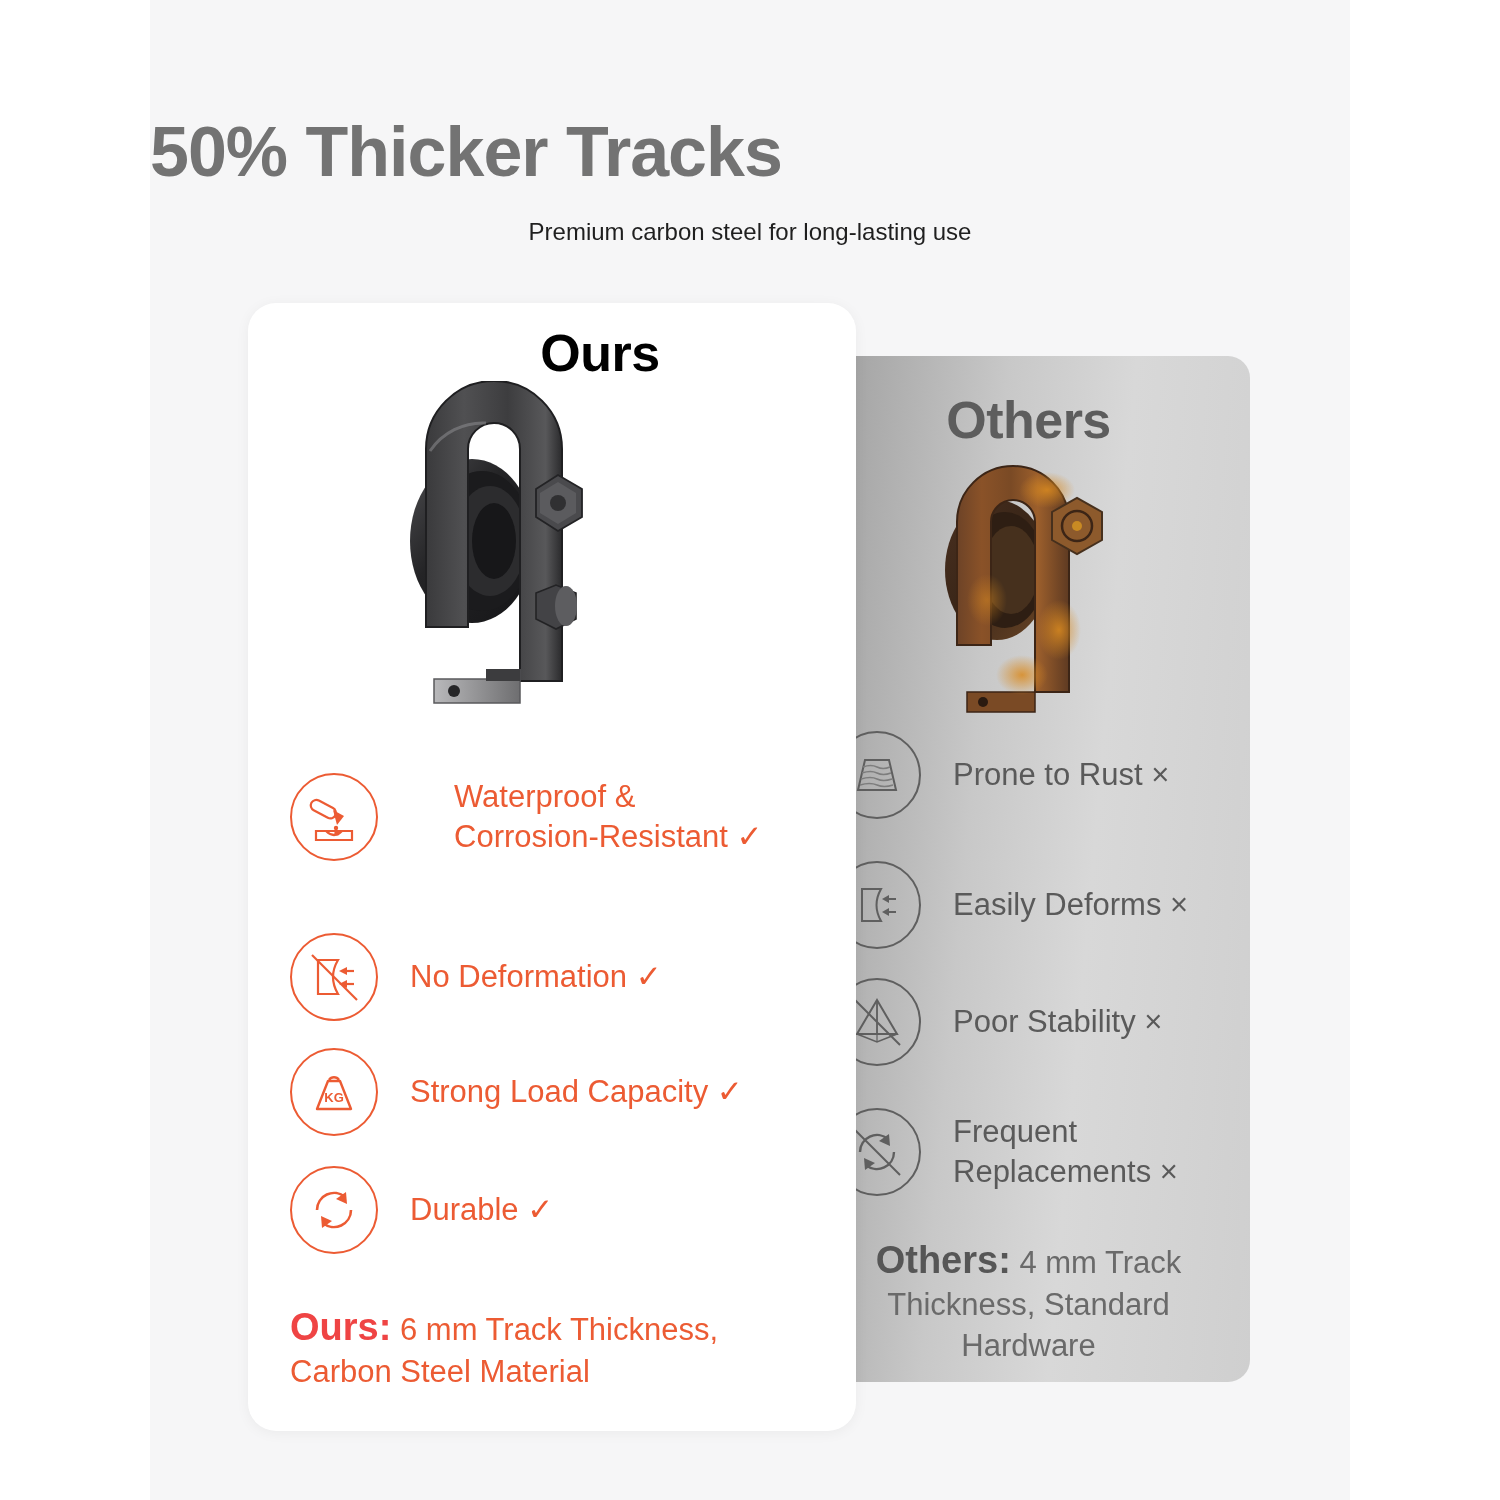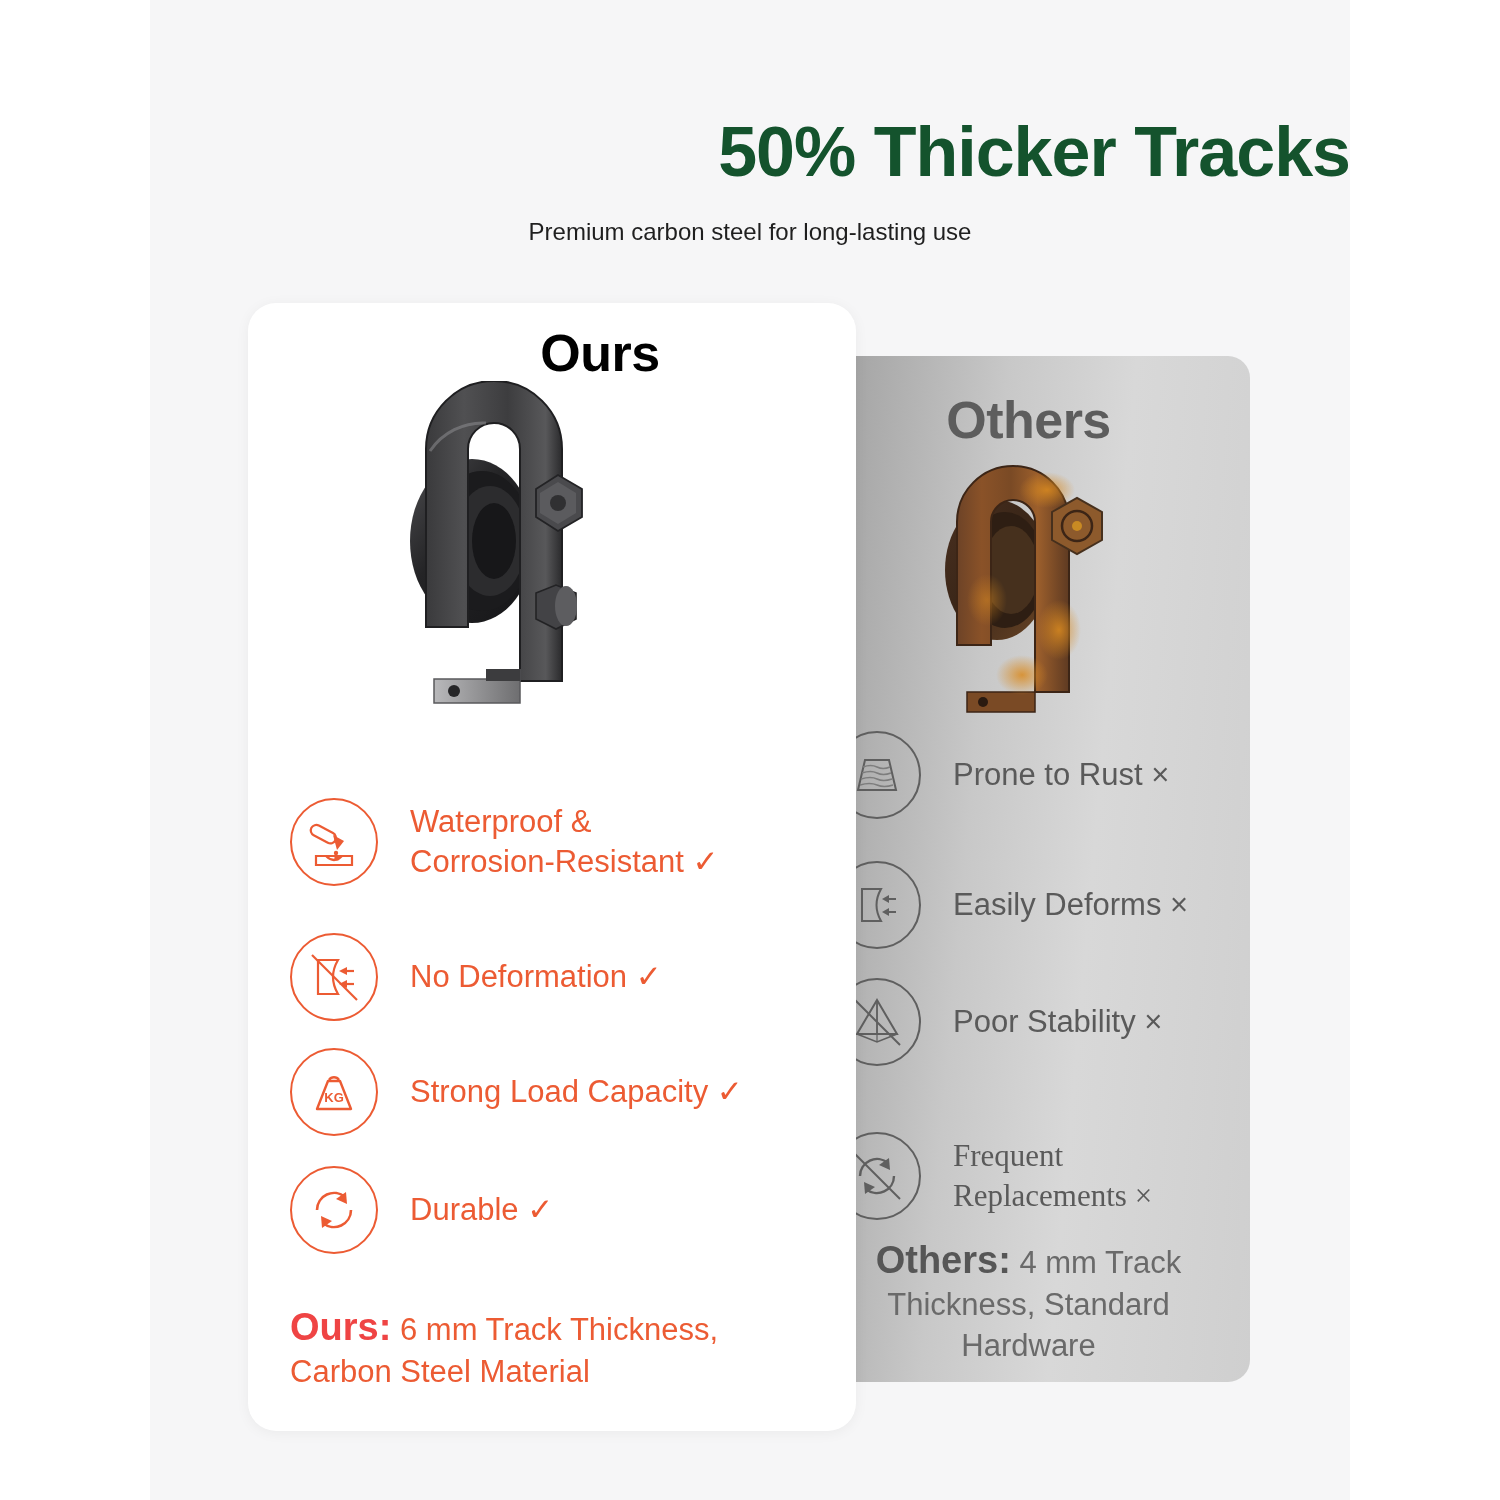--- a/index.html
+++ b/index.html
@@ -10,24 +10,24 @@
     overflow:hidden;
   }
   .page{
     position:absolute;left:150px;top:0;
     width:1200px;height:1500px;
     background:#f6f6f7;
   }
   
   .headline{
     position:absolute;left:0;top:116px;width:1200px;
-    text-align:right;
+    text-align:left;
     font-size:70px;font-weight:bold;
     letter-spacing:-1px;
-    color:#14532d;
+    color:#737373;
     line-height:1.05;
   }
   .subhead{
     position:absolute;left:0;top:216px;width:1200px;
     text-align:center;
     font-size:24px;font-weight:normal;
     color:#1f1f1f;
     line-height:1.3;
   }
   
@@ -173,21 +173,21 @@
           <path d="M32 10 L52 44 L12 44 Z" fill="none" stroke="#5f5f5f" stroke-width="2"></path>
           <path d="M32 10 L32 44" stroke="#5f5f5f" stroke-width="1.6"></path>
           <path d="M12 44 L32 52 L52 44" fill="none" stroke="#5f5f5f" stroke-width="1.6"></path>
           <path d="M32 10 L32 52" stroke="#5f5f5f" stroke-width="1.2"></path>
           <line x1="9" y1="9" x2="55" y2="55" stroke="#5f5f5f" stroke-width="2"></line>
         </svg>
       </div>
       <div class="feat-txt txt-x">Poor Stability ×</div>
     </div>
 
-    <div class="feat" style="left:26px;top:776px;font-family:Liberation Serif, serif;">
+    <div class="feat" style="left:26px;top:752px;">
       <div class="feat-ico ico-x">
         <svg width="62" height="62" viewBox="0 0 62 62">
           <path d="M14 31 a17 17 0 0 1 28 -13" fill="none" stroke="#5f5f5f" stroke-width="2.4"></path>
           <polygon points="43,13 44,25 33,20" fill="#5f5f5f"></polygon>
           <path d="M48 31 a17 17 0 0 1 -28 13" fill="none" stroke="#5f5f5f" stroke-width="2.4"></path>
           <polygon points="19,49 18,37 29,42" fill="#5f5f5f"></polygon>
           <line x1="8" y1="8" x2="54" y2="54" stroke="#5f5f5f" stroke-width="2"></line>
         </svg>
       </div>
       <div class="feat-txt txt-x">Frequent
@@ -237,21 +237,21 @@
       <polygon points="146,108 168,94 192,108 192,136 168,150 146,136" fill="#4a4a4d" stroke="#232325" stroke-width="1.8"></polygon>
       <polygon points="150,112 168,101 186,112 186,132 168,143 150,132" fill="#5b5b5e"></polygon>
       <circle cx="168" cy="122" r="8" fill="#303032"></circle>
 
       <polygon points="146,212 166,204 186,212 186,238 166,248 146,238" fill="#434346" stroke="#232325" stroke-width="1.6"></polygon>
       <ellipse cx="176" cy="225" rx="11" ry="20" fill="#5d5d60"></ellipse>
 
       <path d="M40 70 A64 64 0 0 1 96 42" fill="none" stroke="#8d8d90" stroke-width="3" opacity=".55"></path>
     </svg>
 
-    <div class="feat" style="left:42px;top:495px;">
+    <div class="feat" style="left:42px;top:470px;gap:44px;">
       <div class="feat-ico ico-o">
         <svg width="60" height="60" viewBox="0 0 60 60">
           <rect x="10" y="11" width="27" height="11" rx="5.5" transform="rotate(28 10 11)" fill="none" stroke="#ec5b33" stroke-width="2.2"></rect>
           <path d="M29 23 L40 29 L33 38 Z" fill="#ec5b33"></path>
           <circle cx="32" cy="41" r="2.2" fill="#ec5b33"></circle>
           <circle cx="33" cy="46" r="2.6" fill="#ec5b33"></circle>
           <path d="M12 44 L48 44 L48 53 L12 53 Z" fill="none" stroke="#ec5b33" stroke-width="2.2"></path>
           <path d="M22 44 q8 8 16 0" fill="none" stroke="#ec5b33" stroke-width="2.2"></path>
         </svg>
       </div>

